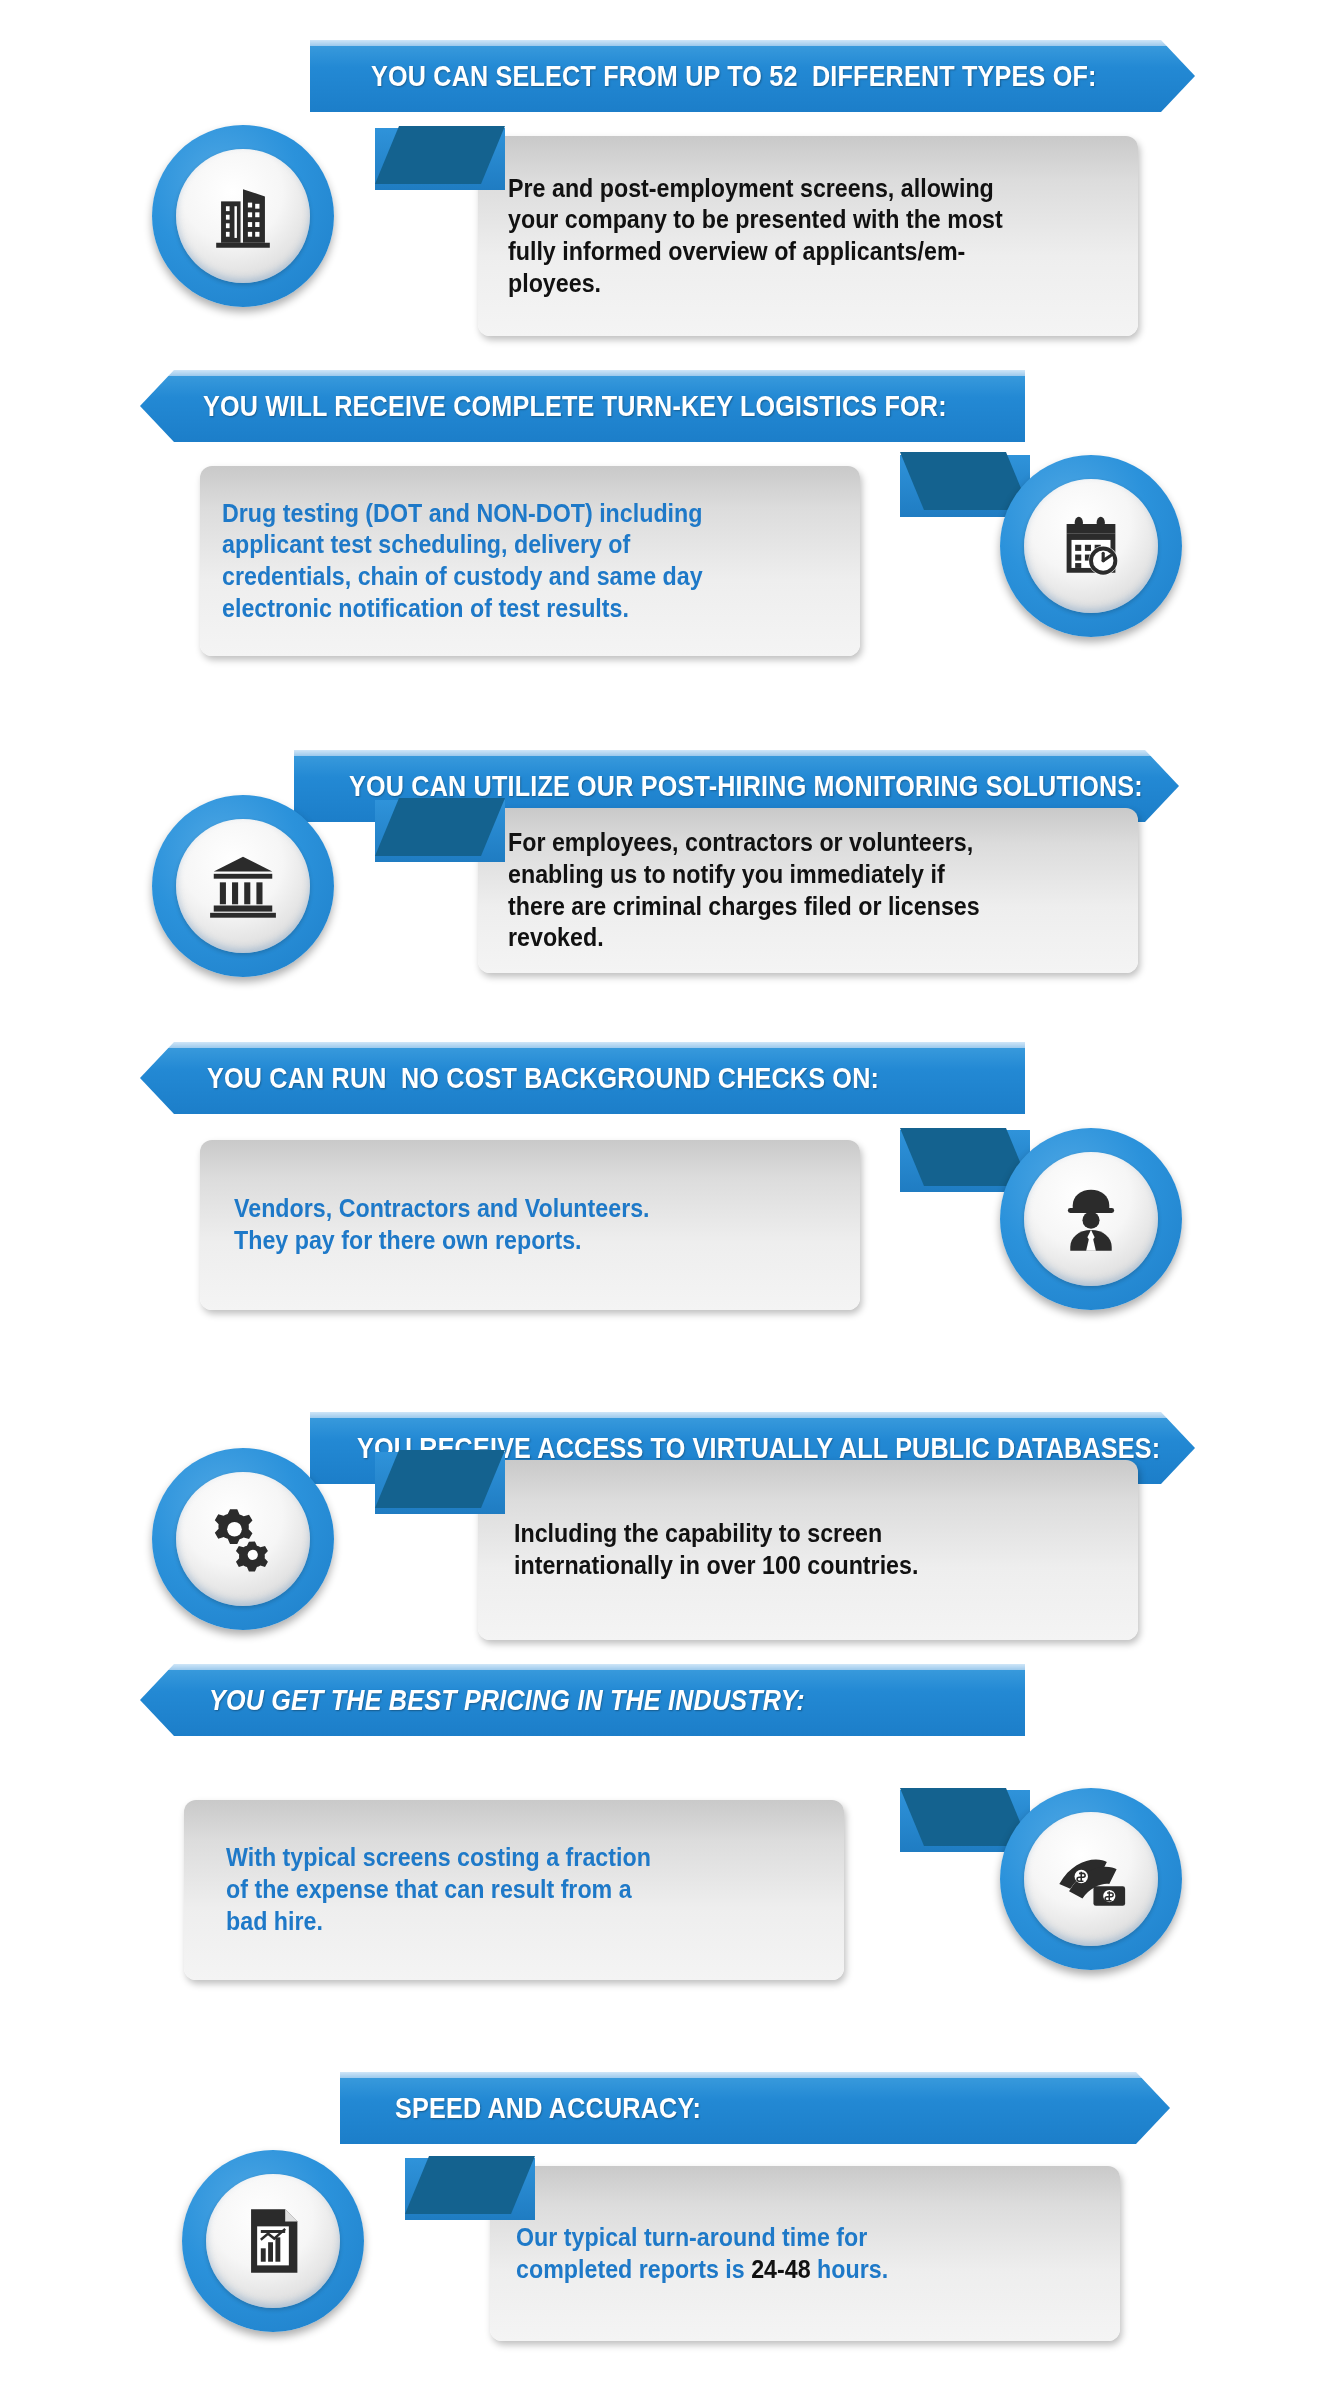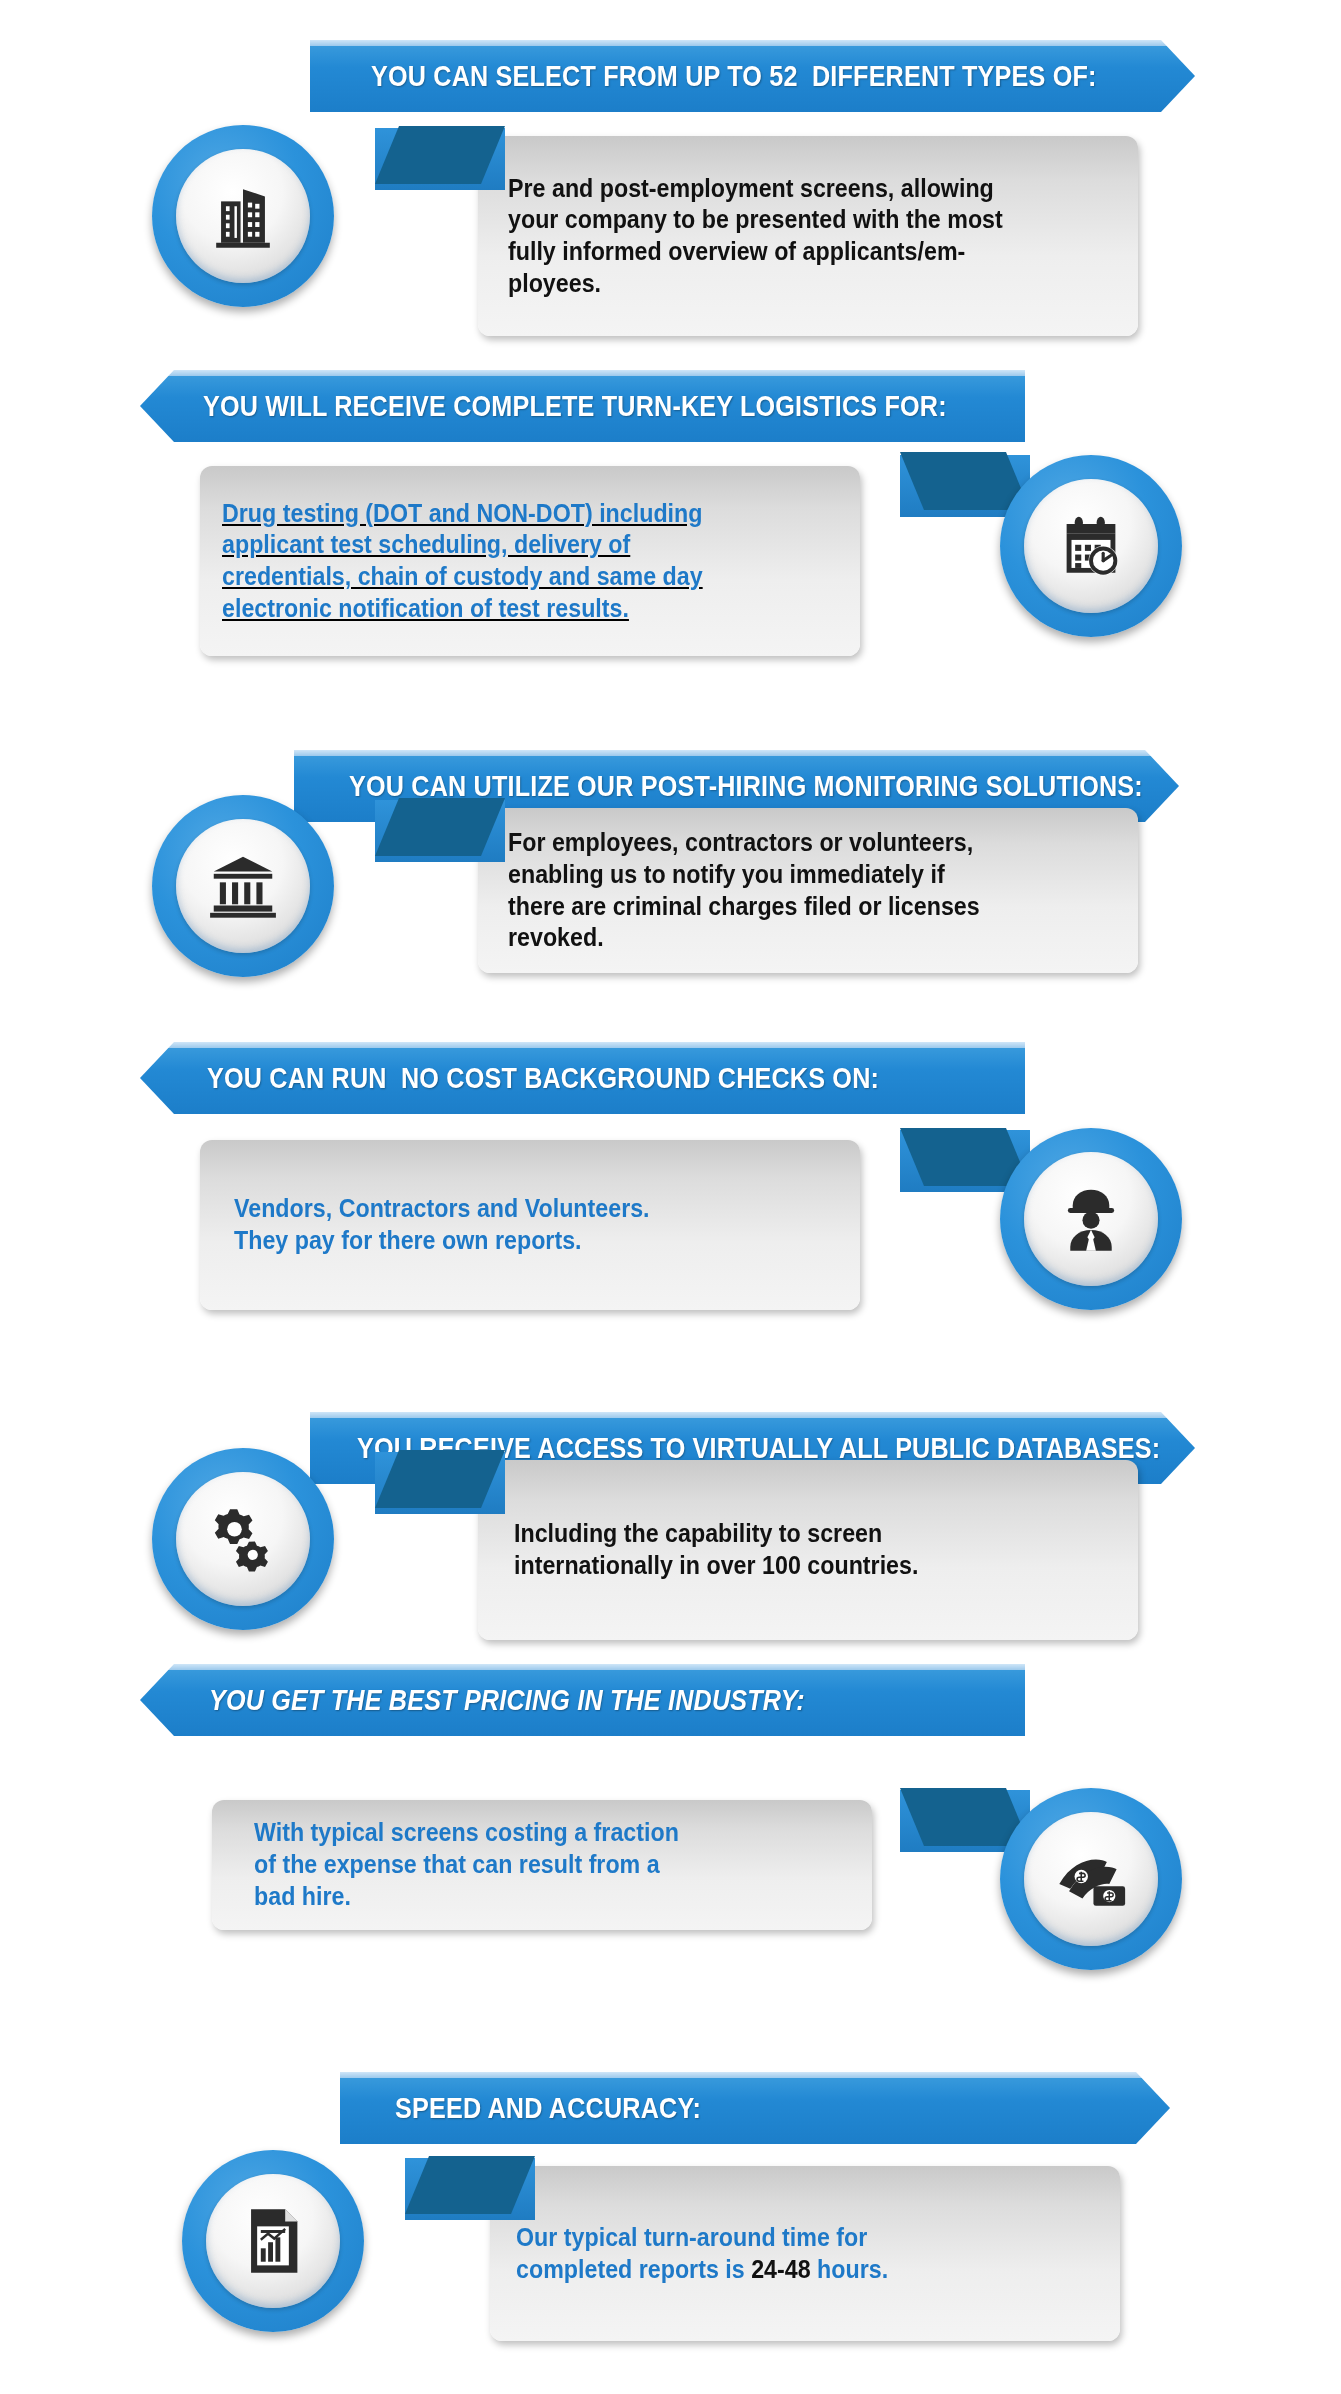--- a/index.html
+++ b/index.html
@@ -159,21 +159,21 @@
       </div>
     </div>
   </div>
 
   <div class="section">
     <div class="fold-under" style="left:900px; top:455px;"></div>
     <div class="fold r" style="left:900px; top:452px;"></div>
     <div class="banner left-point" style="left:140px; top:370px; width:885px;">
       <span class="banner-text" style="margin-left:56px;">YOU WILL RECEIVE COMPLETE TURN-KEY LOGISTICS FOR:</span>
     </div>
-    <div class="card" style="left:200px; top:466px; width:660px; height:190px;text-decoration:underline;">
+    <div class="card" style="left:200px; top:466px; width:660px; height:190px;">
       <span class="card-text blue" style="margin-left:22px;">Drug testing (DOT and NON-DOT) including
 applicant test scheduling, delivery of
 credentials, chain of custody and same day
 electronic notification of test results.</span>
     </div>
     <div class="badge" style="left:1000px; top:455px;">
       <div class="inner">
         <svg viewBox="0 0 64 64">
           <path class="ico-fill" d="M12 14h40v8H12z"></path>
           <path class="ico-fill" d="M12 22h40v32H12z"></path>
@@ -268,21 +268,21 @@
       </div>
     </div>
   </div>
 
   <div class="section">
     <div class="fold-under" style="left:900px; top:1790px;"></div>
     <div class="fold r" style="left:900px; top:1788px;"></div>
     <div class="banner left-point" style="left:140px; top:1664px; width:885px;font-style:italic;">
       <span class="banner-text" style="margin-left:62px;">YOU GET THE BEST PRICING IN THE INDUSTRY:</span>
     </div>
-    <div class="card" style="left:212px; top:1800px; width:660px; height:130px;">
+    <div class="card" style="left:184px; top:1800px; width:660px; height:180px;">
       <span class="card-text blue" style="margin-left:42px;">With typical screens costing a fraction
 of the expense that can result from a
 bad hire.</span>
     </div>
     <div class="badge" style="left:1000px; top:1788px;">
       <div class="inner">
         <svg viewBox="0 0 64 64">
           <path class="ico-fill" d="M6 36c8-14 20-20 30-20 4 0 7 1 9 2l-4 8c-8-2-18 2-26 14z"></path>
           <path class="ico-fill" d="M14 42c8-14 20-20 30-20 4 0 7 1 9 2l-6 12c-6-1-16 3-22 12z"></path>
           <rect class="ico-fill" x="34" y="38" width="26" height="16" rx="2"></rect>

